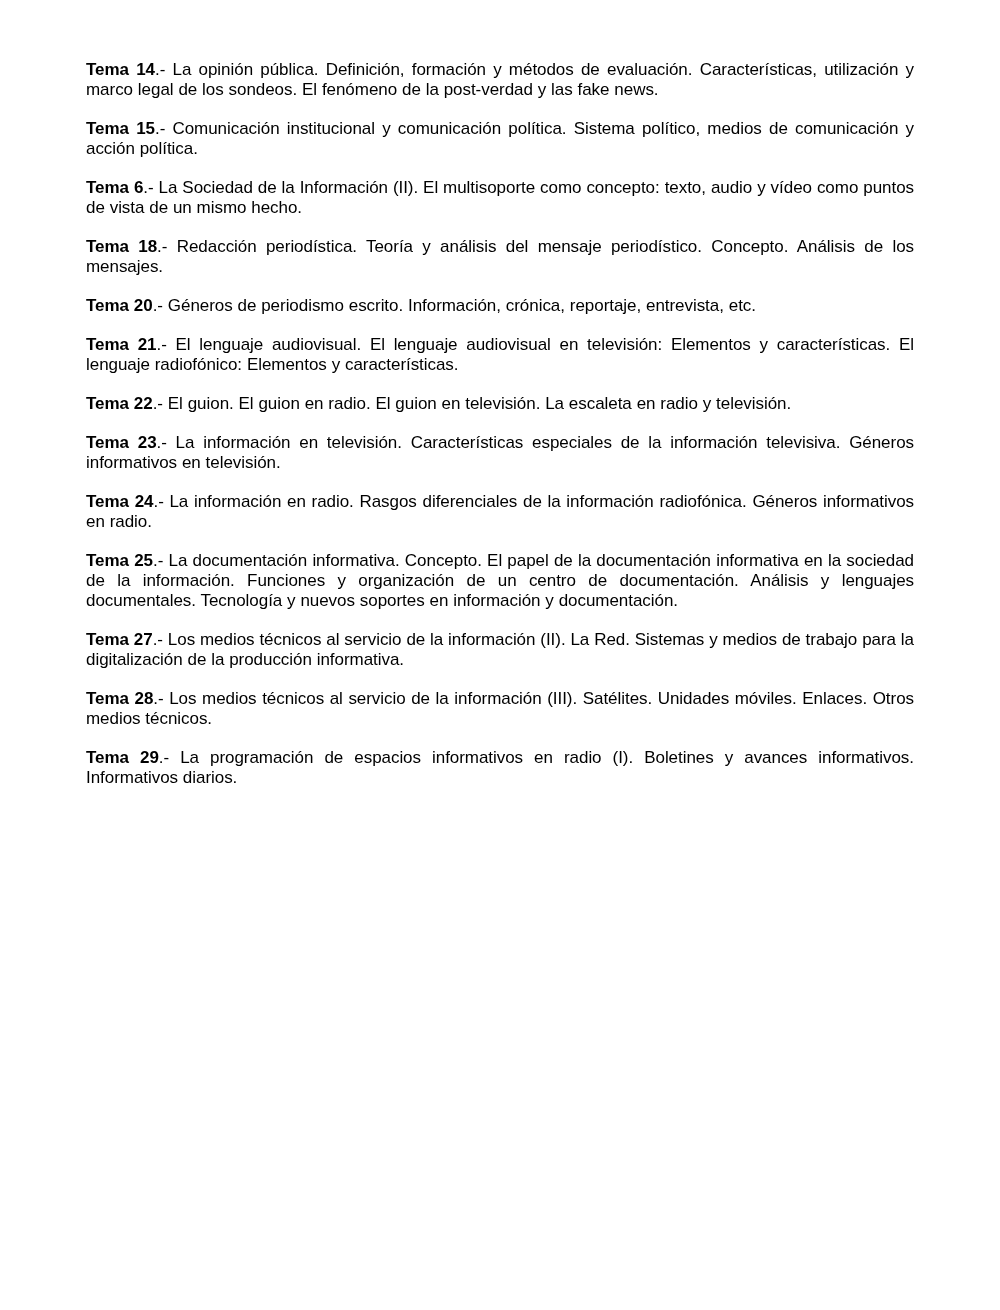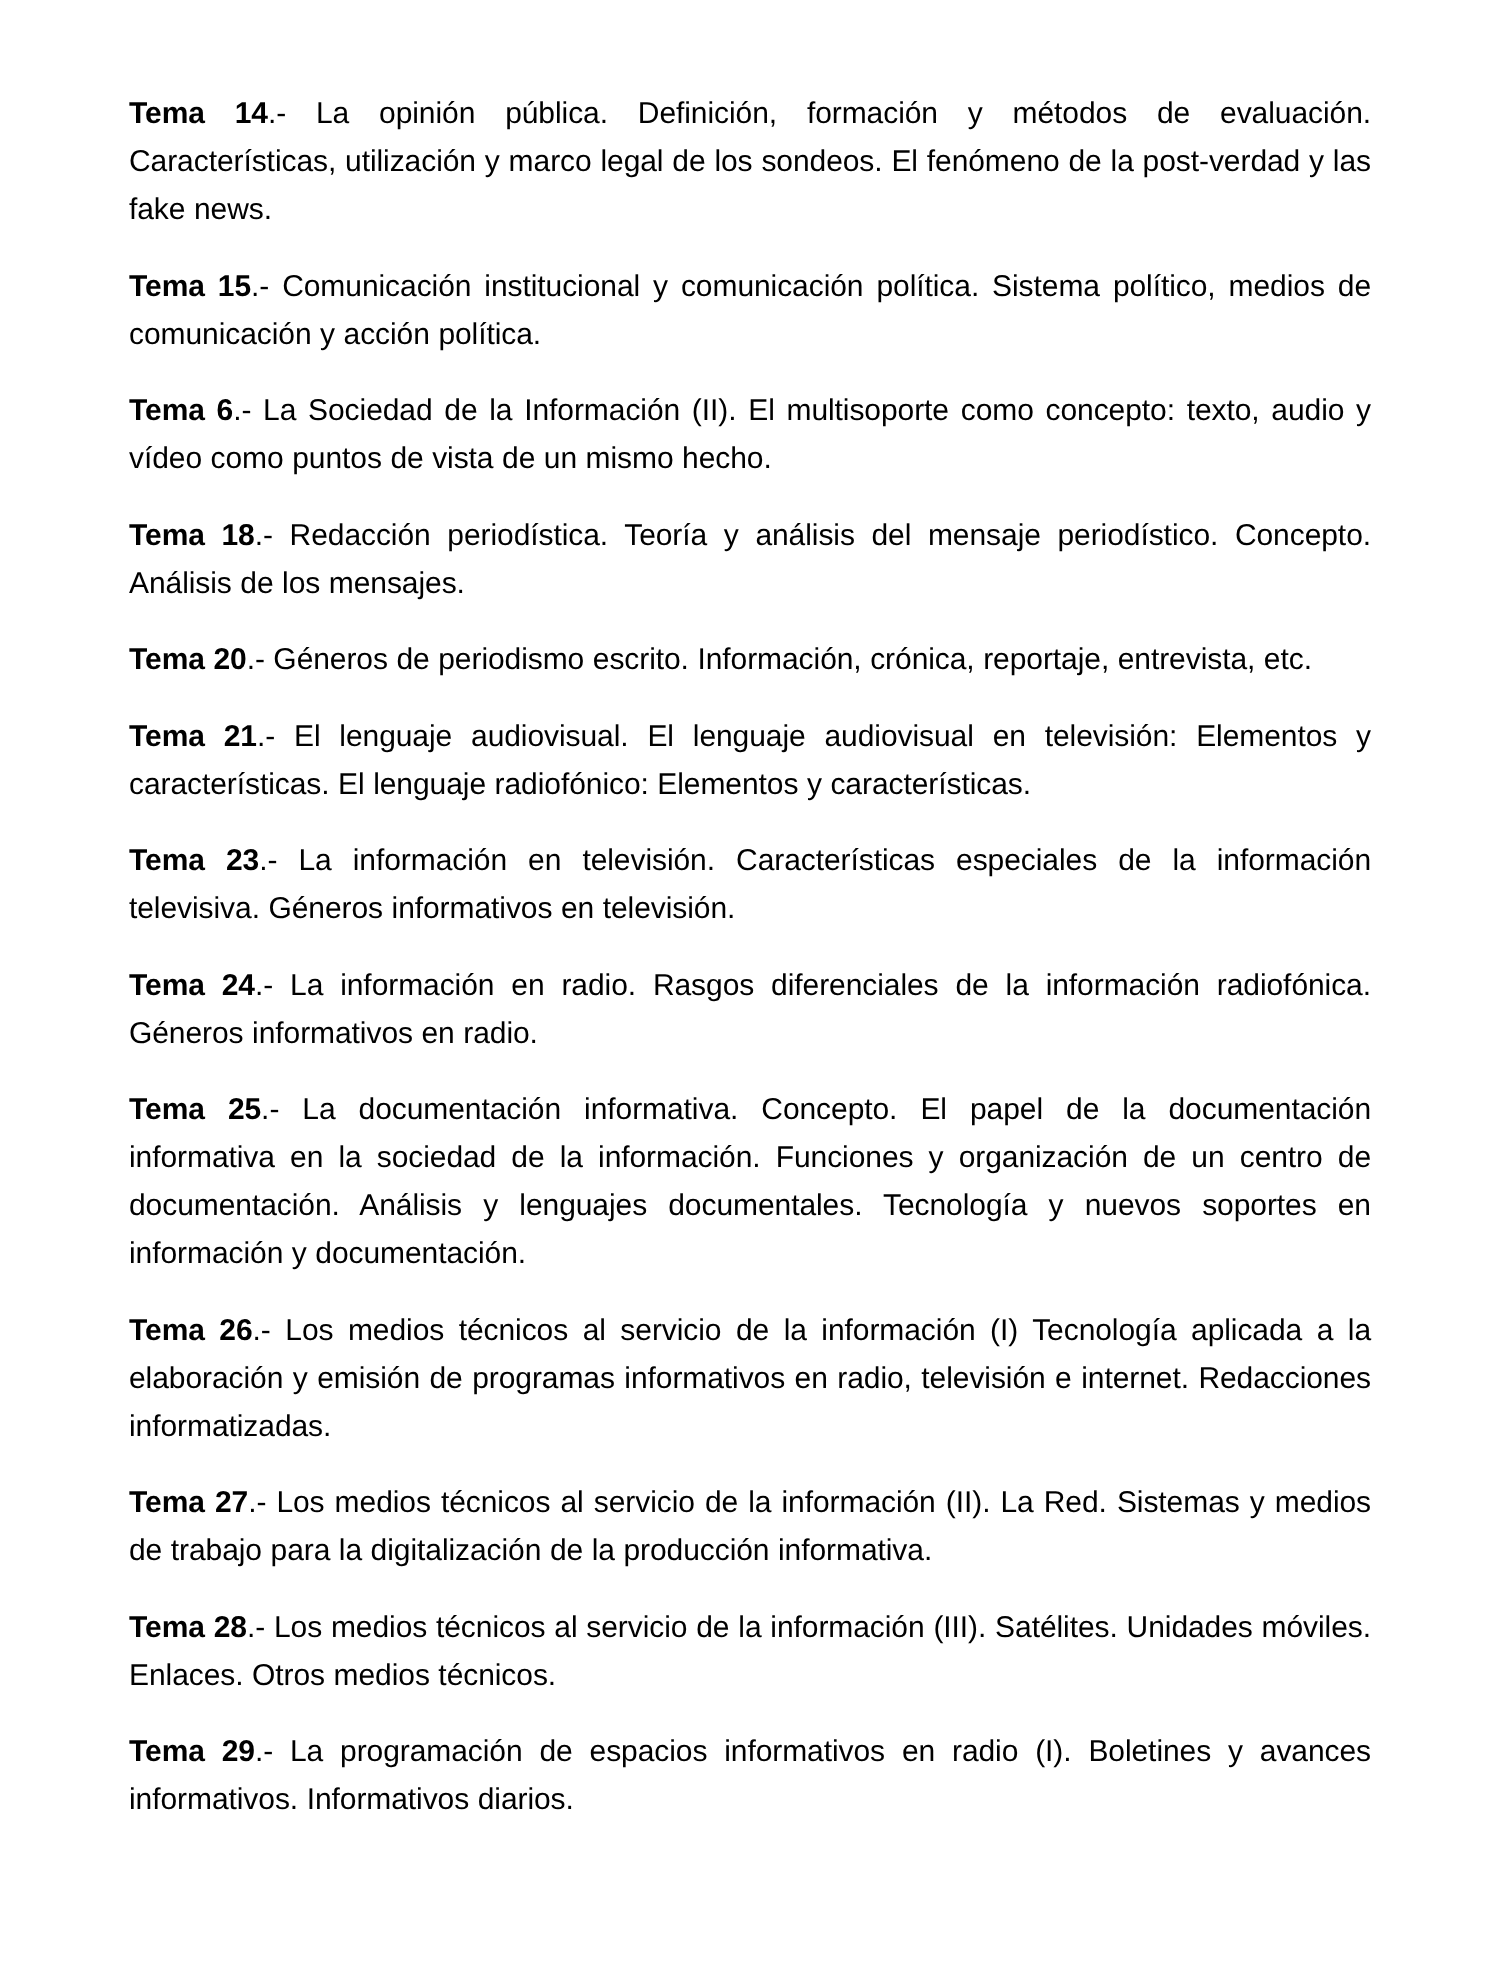--- a/index.html
+++ b/index.html
@@ -23,22 +23,22 @@
     box-sizing: border-box;
   }
   .content {
     position: absolute;
     left: 86px;
     top: 60px;
     width: 828px;
   }
   .topic {
     margin: 0 0 19px 0;
-    font-size: 20px;
-    line-height: 32px;
+    font-size: 17px;
+    line-height: 20px;
     text-align: justify;
     text-justify: inter-word;
     letter-spacing: -0.05px;
     word-spacing: 0.2px;
     hyphens: none;
   }
   .topic:last-child {
     margin-bottom: 0;
   }
   .topic-label {
@@ -49,21 +49,21 @@
 <body>
 
 <div class="page">
   <div class="content">
       <p class="topic"><span class="topic-label">Tema 14</span><span class="topic-body">.- La opinión pública. Definición, formación y métodos de evaluación. Características, utilización y marco legal de los sondeos. El fenómeno de la post-verdad y las fake news.</span></p>
       <p class="topic"><span class="topic-label">Tema 15</span><span class="topic-body">.- Comunicación institucional y comunicación política. Sistema político, medios de comunicación y acción política.</span></p>
       <p class="topic"><span class="topic-label">Tema 6</span><span class="topic-body">.- La Sociedad de la Información (II). El multisoporte como concepto: texto, audio y vídeo como puntos de vista de un mismo hecho.</span></p>
       <p class="topic"><span class="topic-label">Tema 18</span><span class="topic-body">.- Redacción periodística. Teoría y análisis del mensaje periodístico. Concepto. Análisis de los mensajes.</span></p>
       <p class="topic"><span class="topic-label">Tema 20</span><span class="topic-body">.- Géneros de periodismo escrito. Información, crónica, reportaje, entrevista, etc.</span></p>
       <p class="topic"><span class="topic-label">Tema 21</span><span class="topic-body">.- El lenguaje audiovisual. El lenguaje audiovisual en televisión: Elementos y características. El lenguaje radiofónico: Elementos y características.</span></p>
+      <p class="topic"><span class="topic-label">Tema 22</span><span class="topic-body">.- El guion. El guion en radio. El guion en televisión. La escaleta en radio y televisión.</span></p>
       <p class="topic"><span class="topic-label">Tema 23</span><span class="topic-body">.- La información en televisión. Características especiales de la información televisiva. Géneros informativos en televisión.</span></p>
       <p class="topic"><span class="topic-label">Tema 24</span><span class="topic-body">.- La información en radio. Rasgos diferenciales de la información radiofónica. Géneros informativos en radio.</span></p>
       <p class="topic"><span class="topic-label">Tema 25</span><span class="topic-body">.- La documentación informativa. Concepto. El papel de la documentación informativa en la sociedad de la información. Funciones y organización de un centro de documentación. Análisis y lenguajes documentales. Tecnología y nuevos soportes en información y documentación.</span></p>
-      <p class="topic"><span class="topic-label">Tema 26</span><span class="topic-body">.- Los medios técnicos al servicio de la información (I) Tecnología aplicada a la elaboración y emisión de programas informativos en radio, televisión e internet. Redacciones informatizadas.</span></p>
       <p class="topic"><span class="topic-label">Tema 27</span><span class="topic-body">.- Los medios técnicos al servicio de la información (II). La Red. Sistemas y medios de trabajo para la digitalización de la producción informativa.</span></p>
       <p class="topic"><span class="topic-label">Tema 28</span><span class="topic-body">.- Los medios técnicos al servicio de la información (III). Satélites. Unidades móviles. Enlaces. Otros medios técnicos.</span></p>
       <p class="topic"><span class="topic-label">Tema 29</span><span class="topic-body">.- La programación de espacios informativos en radio (I). Boletines y avances informativos. Informativos diarios.</span></p>
     </div>
 </div>
 
 </body></html>

